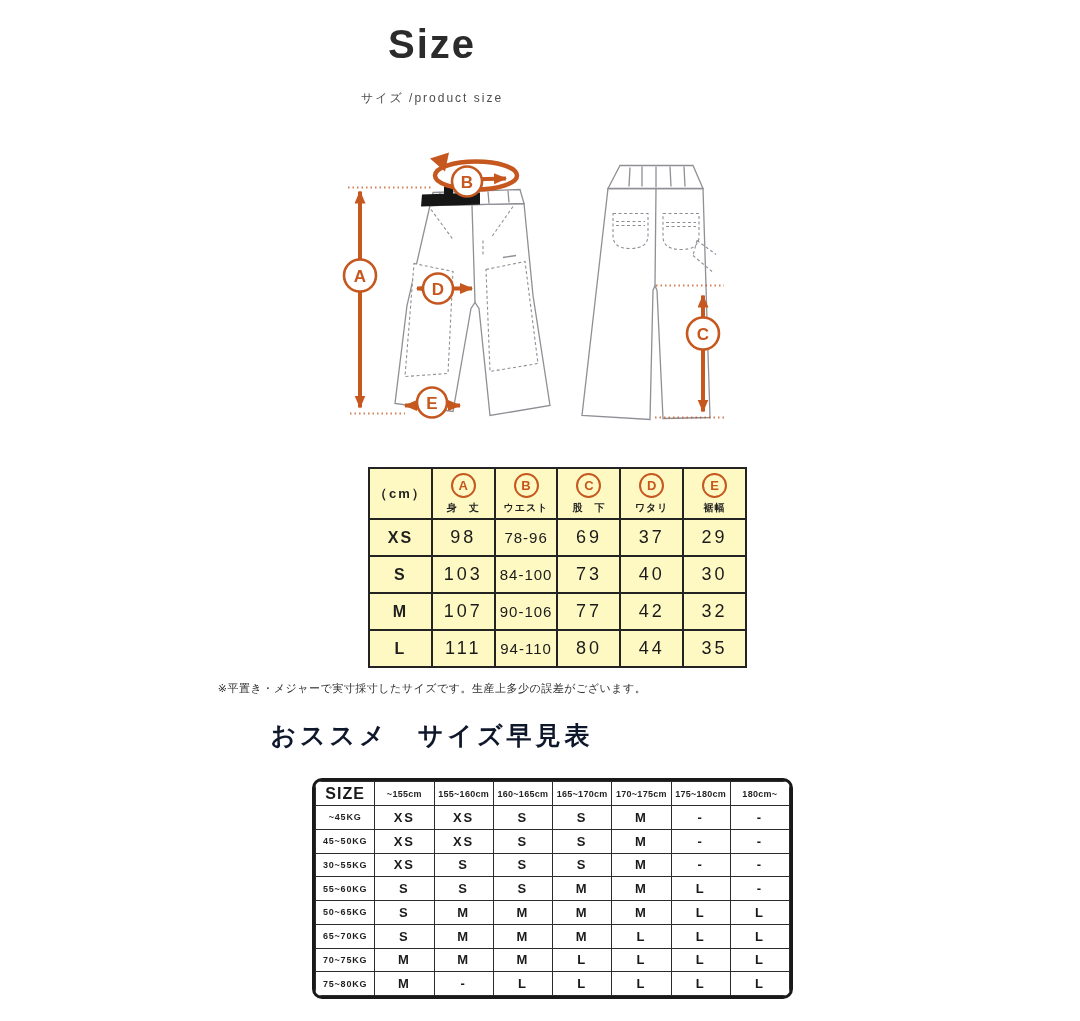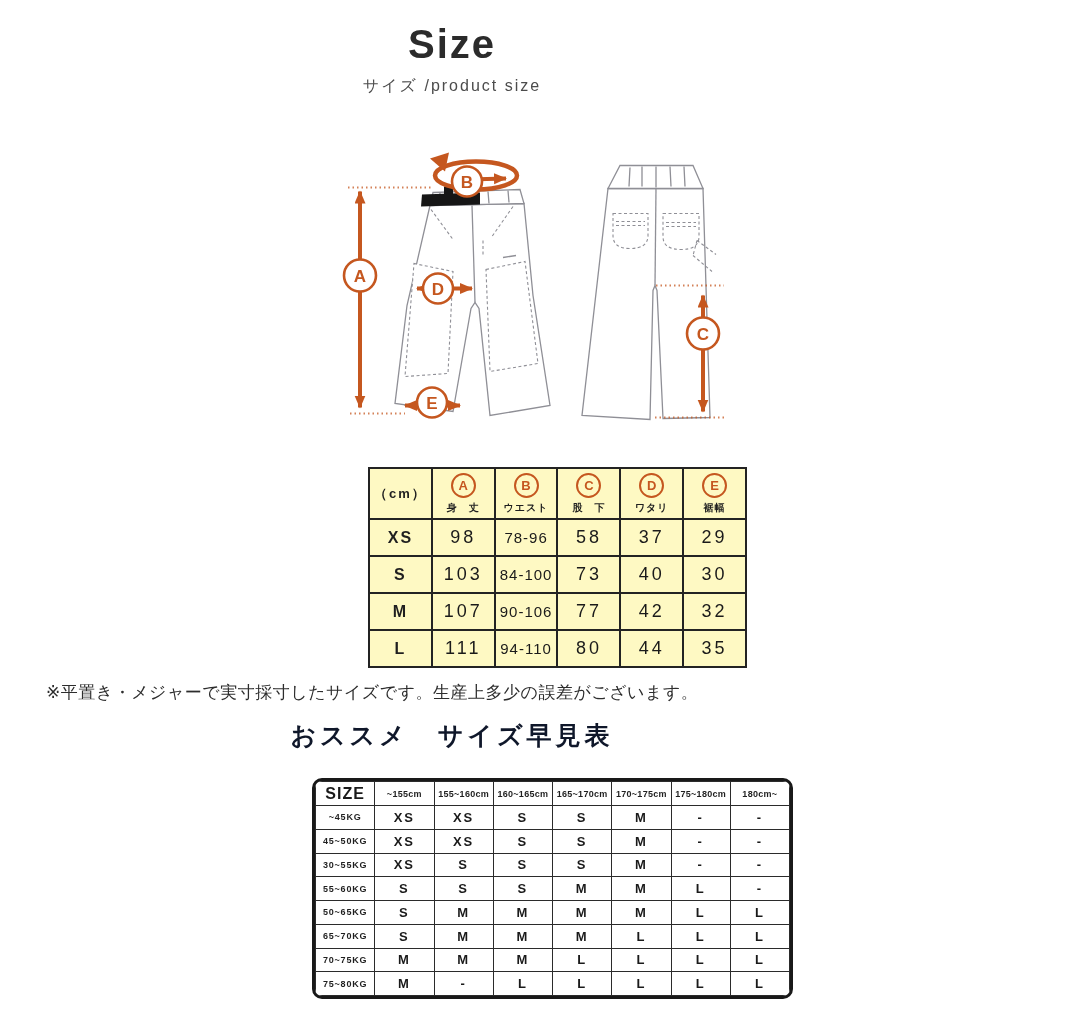--- a/index.html
+++ b/index.html
@@ -1,26 +1,26 @@
 <!DOCTYPE html>
 <html style="--accent: #c5571f; --line: #8f8f96;"><head>
 <meta charset="utf-8">
 <style>
   html,body{margin:0;padding:0;background:#ffffff;}
   .page{
     position:relative;width:864px;height:1021px;background:#ffffff;
-    font-family:"Liberation Sans","DejaVu Sans",sans-serif;overflow:hidden;color:#222;padding-left:40px;
+    font-family:"Liberation Sans","DejaVu Sans",sans-serif;overflow:hidden;color:#222;
   }
   .title{
     position:absolute;top:22px;left:0;width:100%;text-align:center;
     font-size:40px;font-weight:bold;letter-spacing:2px;color:#2b2b2b;
   }
   .subtitle{
-    position:absolute;top:76px;left:0;width:100%;text-align:center;
-    font-size:16px;letter-spacing:2px;color:#4c4c4c;
+    position:absolute;top:90px;left:0;width:100%;text-align:center;
+    font-size:12px;letter-spacing:2px;color:#4c4c4c;
   }
   .diagram{position:absolute;left:320px;top:143px;width:450px;height:300px;}
 
   
   .size-table{
     position:absolute;left:368px;top:467px;width:379px;height:201px;
     border-collapse:collapse;table-layout:fixed;background:#fef9c3;
   }
   .size-table th,.size-table td{
     border:2px solid #232323;text-align:center;vertical-align:middle;padding:0;
@@ -32,22 +32,22 @@
     width:21px;height:21px;border:2px solid var(--accent);border-radius:50%;
     color:var(--accent);font-weight:bold;font-size:13px;margin-bottom:3px;
   }
   .col-label{display:block;font-size:10px;font-weight:bold;letter-spacing:1px;color:#1f1f1f;}
   .unit-text{font-size:13px;letter-spacing:2px;color:#1f1f1f;}
   .size-name{font-size:16px;letter-spacing:2px;font-weight:600;color:#1f1f1f;}
   .val{font-size:18px;letter-spacing:3px;font-weight:500;color:#1a1a1a;white-space:nowrap;}
   .size-table td:nth-child(3){font-size:15px;letter-spacing:1px;}
 
   .note{
-    position:absolute;top:681px;left:0;width:100%;text-align:left;
-    font-size:17px;letter-spacing:0.5px;color:#2d2d2d;font-weight:500;margin-left:46px;
+    position:absolute;top:681px;left:0;width:100%;text-align:center;
+    font-size:11px;letter-spacing:0.5px;color:#2d2d2d;font-weight:500;
   }
   .heading2{
     position:absolute;top:719px;left:0;width:100%;text-align:center;
     font-size:25px;font-weight:bold;letter-spacing:4px;color:#0f172a;
   }
 
   
   .rec-wrap{
     position:absolute;left:312px;top:778px;width:481px;height:221px;
     border:3px solid #191919;border-radius:10px;overflow:hidden;
@@ -171,21 +171,21 @@
           <th><span class="circle">C</span><span class="col-label">股　下</span></th>
           <th><span class="circle">D</span><span class="col-label">ワタリ</span></th>
           <th><span class="circle">E</span><span class="col-label">裾幅</span></th>
         </tr>
       </thead>
     <tbody>
         <tr>
           <td class="size-name">XS</td>
           <td class="val">98</td>
           <td class="val">78-96</td>
-          <td class="val">58</td>
+          <td class="val">69</td>
           <td class="val">37</td>
           <td class="val">29</td>
         </tr>
         <tr>
           <td class="size-name">S</td>
           <td class="val">103</td>
           <td class="val">84-100</td>
           <td class="val">73</td>
           <td class="val">40</td>
           <td class="val">30</td>

